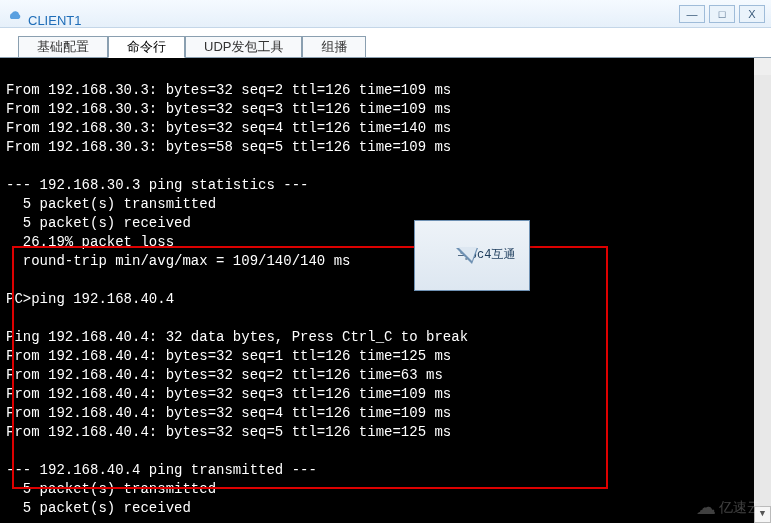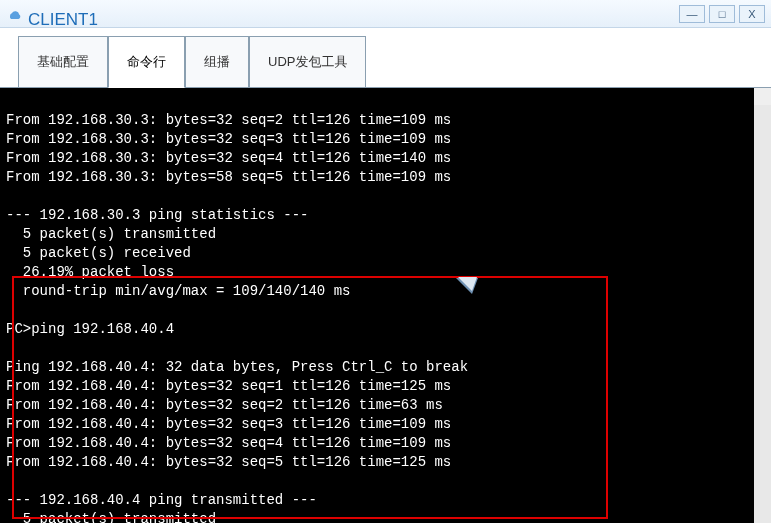--- a/index.html
+++ b/index.html
@@ -1,24 +1,24 @@
 <!DOCTYPE html>
 <html><head>
 <meta charset="utf-8">
 <style>
   * { box-sizing: border-box; margin: 0; padding: 0; }
   body { font-family: "Microsoft YaHei", Arial, sans-serif; background: #fff; width: 771px; height: 523px; overflow: hidden; position: relative; }
   .titlebar { background: linear-gradient(#f5faff,#e6f0fa); height: 28px; display: flex; align-items: center; padding: 0 6px; border-bottom: 1px solid #c4d6e8; }
   .titlebar .appicon { width: 16px; height: 16px; margin-right: 6px; display: inline-block; }
   .titlebar .appicon svg { display: block; }
-  .titlebar .title { color: #1e6db8; font-size: 17px; flex: 1; margin-top: 13px; }
+  .titlebar .title { color: #1e6db8; font-size: 13px; flex: 1; margin-top: 13px; }
   .winbtns { display: flex; gap: 4px; }
   .winbtn { width: 26px; height: 18px; border: 1px solid #9fbcd9; background: #eaf3fb; display: flex; align-items: center; justify-content: center; font-size: 11px; color: #3a5a7a; cursor: pointer; }
   .tabs { display: flex; padding: 8px 10px 0 18px; gap: 0; background: #fff; border-bottom: 1px solid #8a9fb0; }
-  .tab { border: 1px solid #8a9fb0; padding: 16px 18px; font-size: 13px; color: #333; background: #f7f9fb; margin-bottom: -1px; position: relative; }
+  .tab { border: 1px solid #8a9fb0; padding: 1px 18px; font-size: 13px; color: #333; background: #f7f9fb; margin-bottom: -1px; position: relative; }
   .tab.active { background: #fff; border-bottom: 1px solid #fff; color: #000000; z-index: 2; }
   .term { background: #000; color: #fff; font-family: "Courier New", monospace; font-size: 14px; line-height: 19px; padding: 4px 6px; height: 465px; overflow: hidden; position: relative; white-space: pre; }
   .scroll { position: absolute; right: 0; top: 0; bottom: 0; width: 17px; background: #efefef; }
   .scroll .sbbtn { height: 17px; background: #f5f5f5; border: 1px solid #bbb; display: flex; align-items: center; justify-content: center; color: #555; font-size: 9px; }
   .scroll .track { position: absolute; top: 17px; bottom: 17px; left: 0; right: 0; background: #e8e8e8; }
   .scroll .down { position: absolute; bottom: 0; left: 0; right: 0; }
   .redbox { position: absolute; border: 2px solid #d00; pointer-events: none; }
   .annot { position: absolute; background: linear-gradient(#eef3f8,#dde7f1); border: 1px solid #6f91b3; color: #1a3a5a; font-size: 12px; padding: 6px 14px; border-radius: 0; box-shadow: 2px 2px 4px rgba(0,0,0,.15); }
   .annot-tail { position: absolute; width: 0; height: 0; border-left: 16px solid transparent; border-right: 6px solid transparent; border-top: 16px solid #6f91b3; }
   .annot-tail::after { content: ""; position: absolute; top: -17px; left: -14px; width: 0; height: 0; border-left: 14px solid transparent; border-right: 5px solid transparent; border-top: 14px solid #dde7f1; }
@@ -38,22 +38,22 @@
   <div class="winbtns">
     <div class="winbtn">—</div>
     <div class="winbtn">□</div>
     <div class="winbtn">X</div>
   </div>
 </div>
 
 <div class="tabs">
   <div class="tab"><span>基础配置</span></div>
   <div class="tab active"><span>命令行</span></div>
+  <div class="tab"><span>UDP发包工具</span></div>
   <div class="tab"><span>组播</span></div>
-  <div class="tab"><span>UDP发包工具</span></div>
 </div>
 
 <div class="term">
 <span>From 192.168.30.3: bytes=32 seq=2 ttl=126 time=109 ms</span>
 <span>From 192.168.30.3: bytes=32 seq=3 ttl=126 time=109 ms</span>
 <span>From 192.168.30.3: bytes=32 seq=4 ttl=126 time=140 ms</span>
 <span>From 192.168.30.3: bytes=58 seq=5 ttl=126 time=109 ms</span>
 <span></span>
 <span>--- 192.168.30.3 ping statistics ---</span>
 <span>  5 packet(s) transmitted</span>
@@ -75,20 +75,23 @@
 <span>  5 packet(s) received</span>
 
 
 <span></span>
 
 
   
   <div class="redbox" style="left:12px; top:188px; width:596px; height:243px;"></div>
 
   
+  <div class="annot" style="left:414px; top:162px;">
+    <span>与pc4互通</span>
+  </div>
   <div class="annot-tail" style="left:456px; top:190px;"></div>
 
   
   <div class="scroll">
     <div class="sbbtn">▲</div>
     <div class="track"></div>
     <div class="sbbtn down">▼</div>
   </div>
 
   

